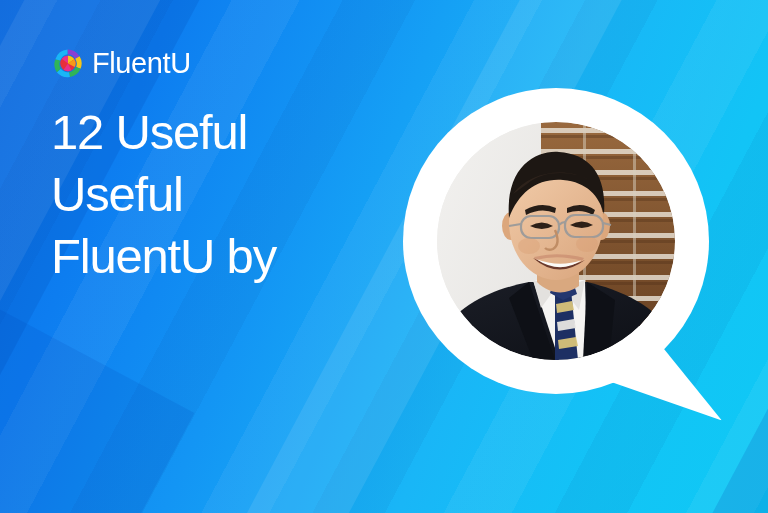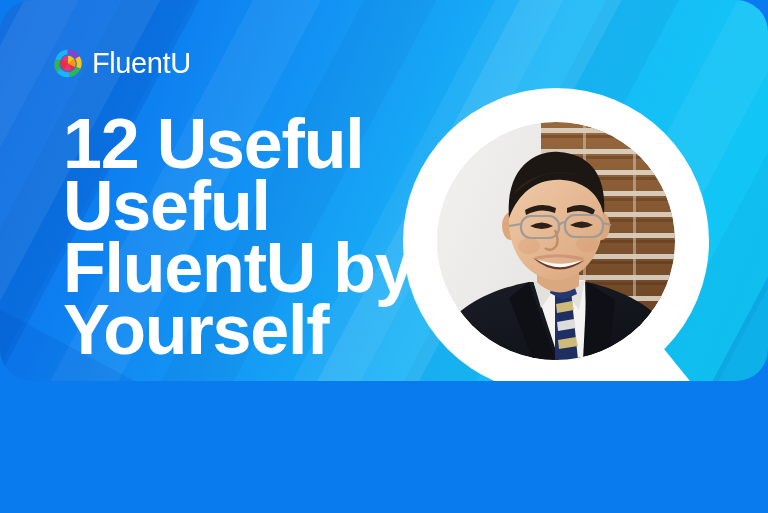--- a/index.html
+++ b/index.html
@@ -7,30 +7,29 @@
     padding: 0;
     background: #0a7bee;
   }
   body {
     font-family: "Liberation Sans", sans-serif;
   }
 
   #banner {
     position: relative;
     width: 768px;
-    height: 381px;
+    height: 513px;
     overflow: hidden;
     background: linear-gradient(112deg,
         #0a6fe8 0%,
         #0d7df0 18%,
         #1395f4 38%,
         #19b6f7 62%,
         #12c4f6 82%,
         #0fc9f5 100%);
-    border-radius: 32px;
   }
 
   
   .bands {
     position: absolute;
     inset: -30%;
     background:
       repeating-linear-gradient(
         118deg,
         rgba(255,255,255,0.00) 0px,
@@ -112,24 +111,24 @@
     line-height: 1;
     white-space: nowrap;
   }
 
   
   .headline {
     position: absolute;
     left: 51px;
     top: 101px;
     width: 360px;
-    margin: 12px;
+    margin: 0;
     color: #ffffff;
-    font-size: 70px;
-    font-weight: 700;
+    font-size: 49px;
+    font-weight: 400;
     line-height: 62px;
     letter-spacing: -1.2px;
   }
   .headline .ln { display: block; white-space: nowrap; }
 
   
   .bubble {
     position: absolute;
     left: 403px;
     top: 88px;
@@ -192,21 +191,20 @@
         <path d="M33 32l13-9a16 16 0 0 1 1 16z" fill="#f59a18"></path>
       </svg>
     </span>
     <span class="brand-name">FluentU</span>
   </div>
 
   <h1 class="headline">
     <span class="ln">12 Useful</span>
     <span class="ln">Useful</span>
     <span class="ln">FluentU by</span>
-    <span class="ln">Yourself</span>
   </h1>
 
   <div class="bubble">
     <div class="bubble-tail"></div>
     <div class="bubble-ring"></div>
     <div class="photo">
       <svg viewBox="0 0 238 238" aria-hidden="true">
         <defs>
           <linearGradient id="wallg" x1="0" y1="0" x2="1" y2="0.4">
             <stop offset="0" stop-color="#f2f1ef"></stop>

